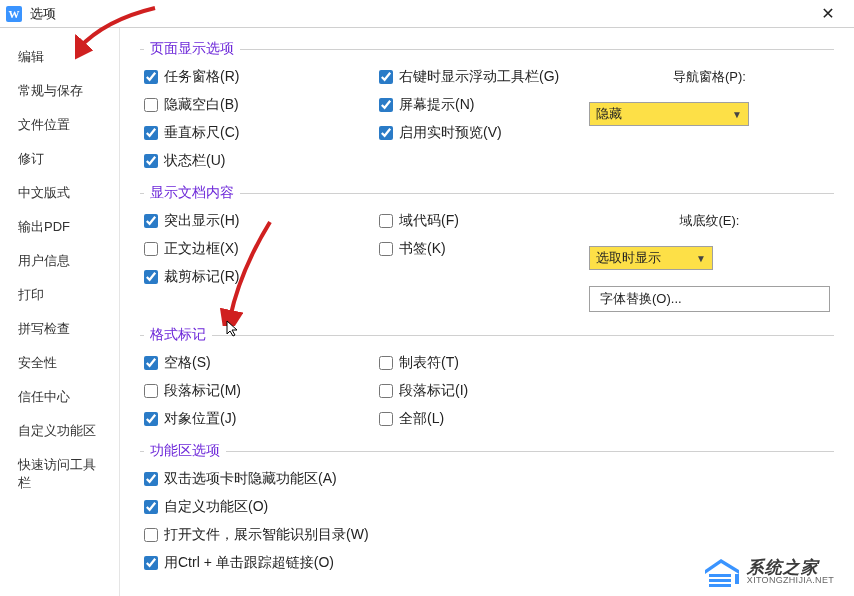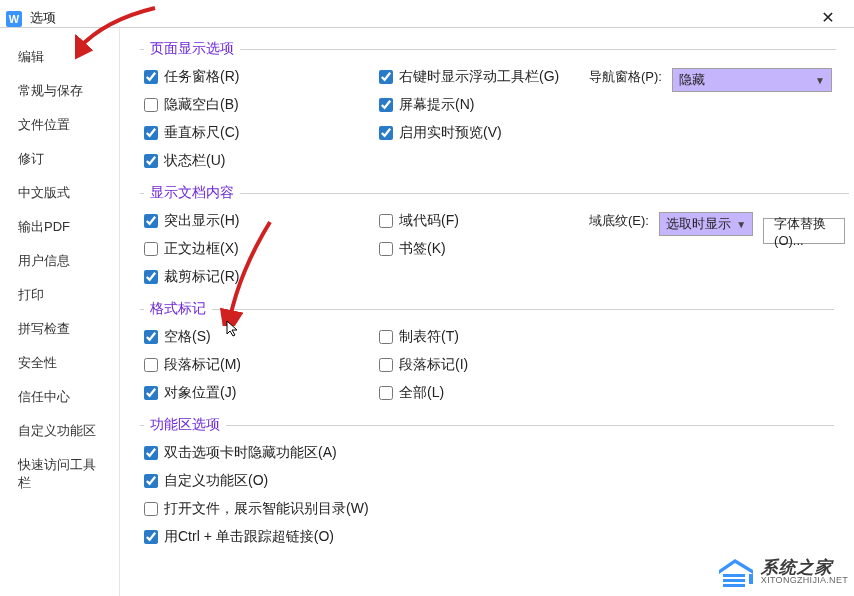--- a/index.html
+++ b/index.html
@@ -1,47 +1,47 @@
 <!DOCTYPE html>
 <html><head>
 <meta charset="utf-8">
 <style>
   * { box-sizing: border-box; }
   body { margin:0; font-family: "Microsoft YaHei", Arial, sans-serif; font-size:13px; color:#222; background:#fff; width:854px; height:596px; position:relative; overflow:hidden; }
-  .titlebar { height:28px; background:#fff; border-bottom:1px solid #d0d0d0; display:flex; align-items:flex-end; padding:0 6px; }
+  .titlebar { height:28px; background:#fff; border-bottom:1px solid #d0d0d0; display:flex; align-items:center; padding:0 6px;font-family:Liberation Serif, serif; }
   .titlebar .app-icon { width:16px; height:16px; background:#3a94ff; border-radius:2px; position:relative; display:flex; align-items:center; justify-content:center; }
   .titlebar .app-icon::before { content:"W"; color:#fff; font-size:11px; font-weight:bold; }
   .titlebar .title { margin-left:8px; flex:1; }
   .titlebar .close { width:40px; text-align:center; font-size:16px; cursor:pointer; }
   .body { display:flex; height:calc(596px - 28px); }
   .sidebar { width:120px; border-right:1px solid #e5e5e5; padding-top:12px; }
   .side-item { padding:8px 18px; cursor:pointer; color:#333; }
   .side-item.active { background:#e9eff5; }
   .content { flex:1; padding:12px 20px 0 20px; overflow:auto; position:relative; }
   fieldset { border:none; border-top:1px solid #d0d0d0; margin:0 0 14px 0; padding:10px 4px 0 4px; }
   legend { padding:0 6px; color:#6d28d9; font-size:14px; }
   .row { display:flex; align-items:flex-start; }
   .col { display:flex; flex-direction:column; gap:10px; }
   .col1 { width:235px; }
   .col2 { width:210px; }
   .col3 { flex:1; }
   label.chk { display:flex; align-items:center; gap:6px; cursor:pointer; white-space:nowrap; }
   input[type=checkbox] { width:14px; height:14px; accent-color:#2a7bc7; margin:0; }
   .lbl { font-size:14px; }
   .side-lbl { white-space:nowrap; }
-  .select-w { border:1px solid #a0a0a0; height:24px; width:160px; display:flex; align-items:center; justify-content:space-between; padding:0 6px; background:#c4b5fd; cursor:pointer; }
+  .select-w { border:1px solid #a0a0a0; height:24px; width:160px; display:flex; align-items:center; justify-content:space-between; padding:0 6px; background:#fde047; cursor:pointer; }
   .select-w .caret { font-size:10px; color:#444; }
   .btn { border:1px solid #a0a0a0; height:26px; padding:0 10px; background:#fff; display:inline-flex; align-items:center; cursor:pointer; }
-  .side-sub { display:flex; flex-direction:row; gap:10px; }
+  .side-sub { display:flex; flex-direction:column; gap:10px;text-align:center; }
   .side-label { margin-bottom:6px; }
   
   .arrow1 { position:absolute; top:0px; left:75px; pointer-events:none; }
   .arrow2 { position:absolute; top:216px; left:145px; pointer-events:none; }
   .cursor { position:absolute; top:320px; left:226px; font-size:14px; color:#000; pointer-events:none; }
-  .watermark { position:absolute; right:6px; bottom:8px; display:flex; align-items:center; gap:4px; pointer-events:none; }
+  .watermark { position:absolute; right:20px; bottom:8px; display:flex; align-items:center; gap:4px; pointer-events:none; }
   .wm-icon svg { display:block; }
   .wm-txt { display:flex; flex-direction:column; line-height:1; }
   .wm-txt .cn { font-size:17px; font-weight:bold; color:#3a3a3a; font-style:italic; letter-spacing:1px; }
   .wm-txt .url { font-size:9px; color:#666; letter-spacing:0.3px; }
 </style>
 </head>
 <body>
 
 <div class="titlebar">
   <span class="app-icon"></span>

